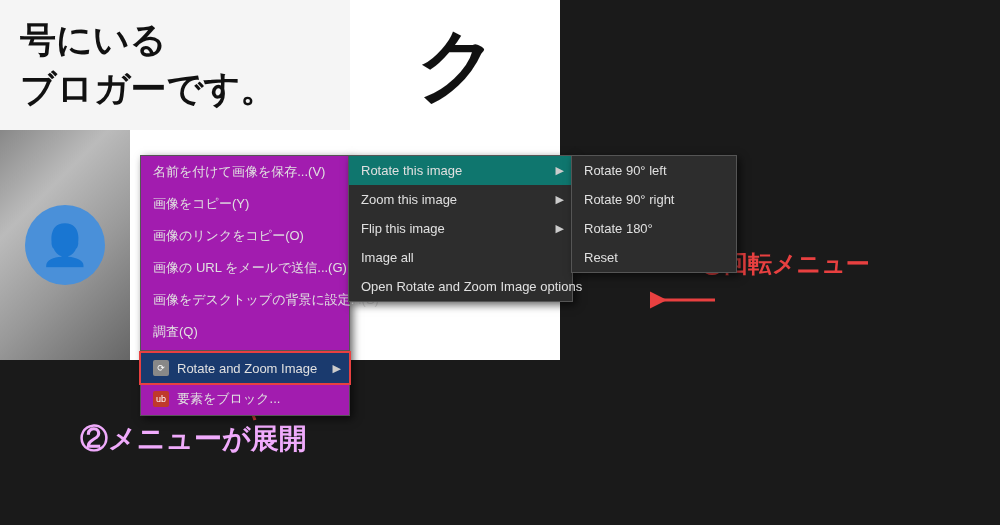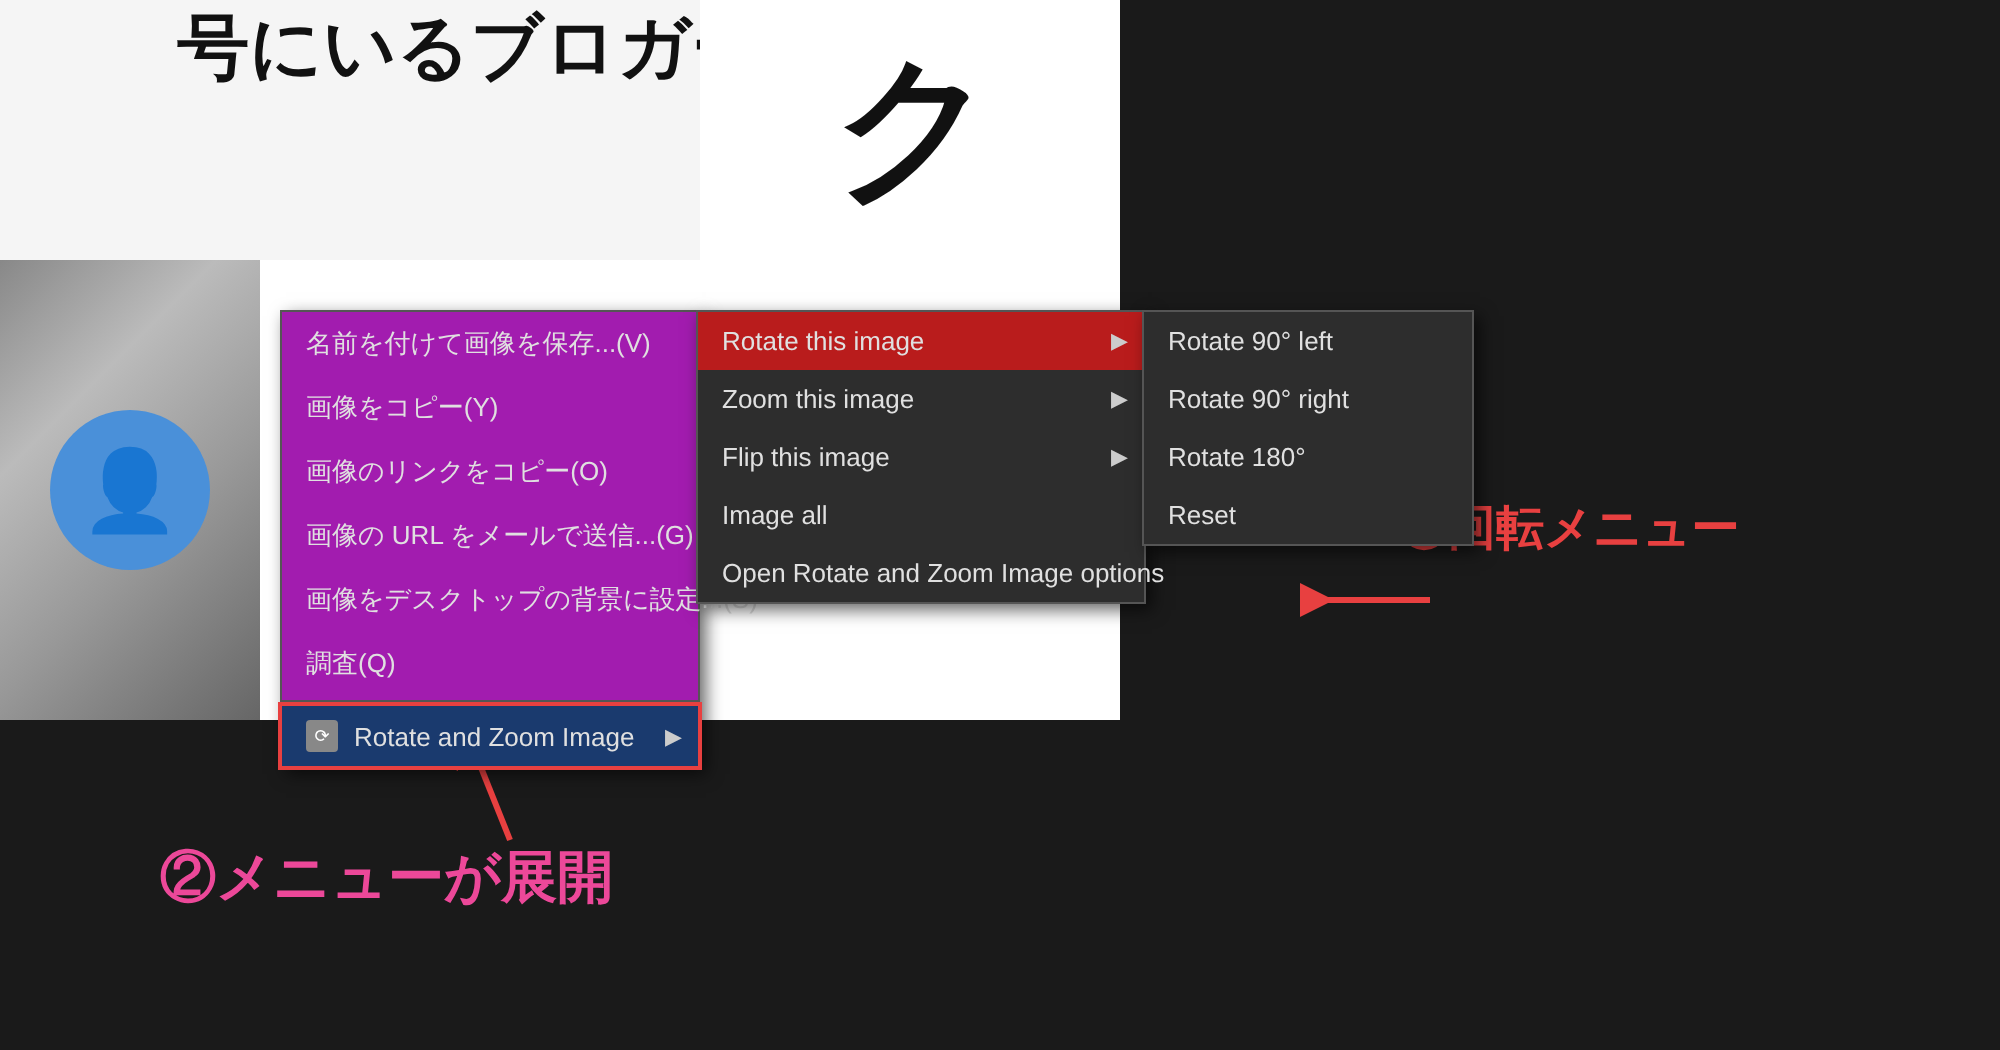--- a/index.html
+++ b/index.html
@@ -22,21 +22,21 @@
     }
 
     
     .jp-text-top {
       position: absolute;
       top: 0; left: 0;
       width: 560px;
       height: 130px;
       background: #f5f5f5;
       display: flex;
-      flex-direction: row;
+      flex-direction: column;
       justify-content: center;
       padding-left: 20px;
     }
     .jp-text-top .line1 {
       font-size: 36px;
       font-weight: bold;
       color: #111;
       font-family: 'Yu Gothic', 'Meiryo', sans-serif;
     }
     .jp-text-top .line2 {
@@ -263,24 +263,28 @@
   </div>
   <div class="context-menu-item">
     <span>調査(Q)</span>
   </div>
   <div class="context-menu-divider"></div>
   <div class="context-menu-item highlighted">
     <span class="item-icon-rz">⟳</span>
     <span>Rotate and Zoom Image</span>
     <span class="arrow-right">▶</span>
   </div>
+  <div class="context-menu-item">
+    <span class="item-icon" style="background:#c0392b;font-size:9px;color:#fff;display:flex;align-items:center;justify-content:center;">ub</span>
+    <span>要素をブロック...</span>
+  </div>
 </div>
 
 <div class="context-menu-sub">
-  <div class="context-menu-item" style="background:#b91c1c;">
+  <div class="context-menu-item" style="background:#0f766e;">
     <span>Rotate this image</span>
     <span class="arrow-right">▶</span>
   </div>
   <div class="context-menu-item">
     <span>Zoom this image</span>
     <span class="arrow-right">▶</span>
   </div>
   <div class="context-menu-item">
     <span>Flip this image</span>
     <span class="arrow-right">▶</span>
@@ -306,21 +310,21 @@
   <div class="context-menu-item">
     <span>Reset</span>
   </div>
 </div>
 
 <div style="position:absolute; top:195px; left:240px; display:flex; align-items:center; gap:4px;">
   <span style="font-size:24px; font-weight:bold; color:#e84040; font-family:'Yu Gothic','Meiryo',sans-serif;">①<span>マウスを乗せる</span></span>
 </div>
 
 <div style="position:absolute; top:420px; left:80px;">
-  <span style="font-size:28px; font-weight:bold; color:#ec4899; font-family:'Yu Gothic','Meiryo',sans-serif;">②<span>メニューが展開</span></span>
+  <span style="font-size:28px; font-weight:bold; color:#f0abfc; font-family:'Yu Gothic','Meiryo',sans-serif;">②<span>メニューが展開</span></span>
 </div>
 
 <svg class="svg-arrow" style="position:absolute; top:360px; left:225px;" width="50" height="65">
   <defs>
     <marker id="arrowhead1" markerWidth="8" markerHeight="8" refX="4" refY="4" orient="auto">
       <polygon points="0 0, 8 4, 0 8" fill="#e84040"></polygon>
     </marker>
   </defs>
   <line x1="30" y1="60" x2="10" y2="10" stroke="#e84040" stroke-width="3" marker-end="url(#arrowhead1)"></line>
 </svg>

